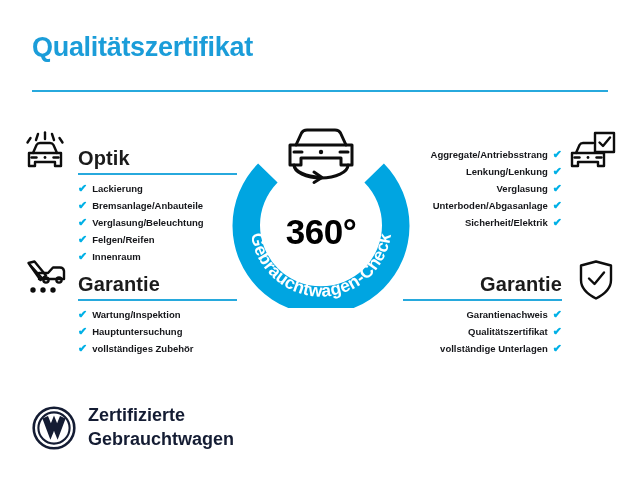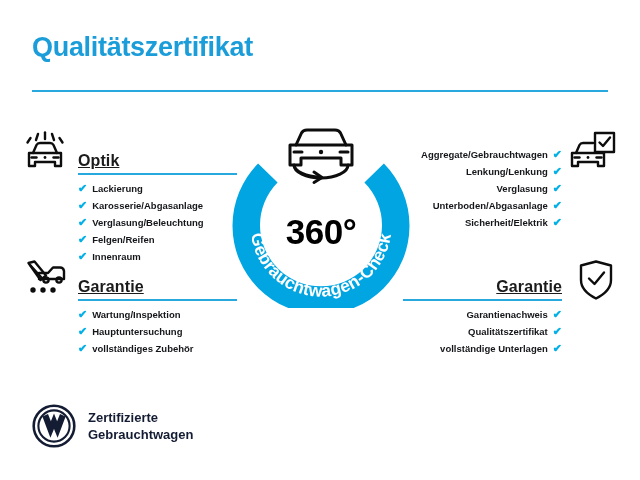--- a/index.html
+++ b/index.html
@@ -44,26 +44,25 @@
   .section {
     position: absolute;
   }
   .section-head {
     position: relative;
     height: 34px;
   }
   .section-title {
     position: absolute;
     bottom: 4px;
-    font-size: 16px;
+    font-size: 20px;
     font-weight: bold;
     color: #1b1b1b;
     white-space: nowrap;
     letter-spacing: 0.1px;
-    text-decoration: underline;
   }
   .section-rule {
     position: absolute;
     left: 0;
     bottom: -1px;
     width: 100%;
     height: 2px;
     background: #27a9dd;
   }
   .section-list {
@@ -120,21 +119,21 @@
   #footer {
     position: absolute;
     left: 32px;
     top: 404px;
     display: flex;
     align-items: center;
   }
   #vw-mark { width: 44px; height: 44px; }
   #footer-text {
     margin-left: 12px;
-    font-size: 13px;
+    font-size: 18px;
     font-weight: bold;
     color: #141c33;
     line-height: 1.32;
     white-space: nowrap;
   }
   #footer-text div { display: block; }
 </style>
 </head>
 <body>
 
@@ -168,21 +167,21 @@
       <div class="section-title">Optik</div>
       <div class="section-rule"></div>
     </div>
     <ul class="section-list">
       <li>
         <span class="check">✔</span>
         <span>Lackierung</span>
       </li>
       <li>
         <span class="check">✔</span>
-        <span>Karosserie/Abgasanlage</span>
+        <span>Bremsanlage/Anbauteile</span>
       </li>
       <li>
         <span class="check">✔</span>
         <span>Verglasung/Beleuchtung</span>
       </li>
       <li>
         <span class="check">✔</span>
         <span>Felgen/Reifen</span>
       </li>
       <li>
@@ -203,21 +202,21 @@
       <path d="M2 22 L34 22 L34 35 L28 35 L28 31 L8 31 L8 35 L2 35 Z"></path>
       <circle cx="18" cy="26.5" r="1.4" fill="#0d0d0d" stroke="none"></circle>
       <line x1="4.5" y1="26.5" x2="9.5" y2="26.5"></line>
       <line x1="26.5" y1="26.5" x2="31.5" y2="26.5"></line>
     </svg>
   </div>
 
   <div class="section col-right" style="left:403px; top:140px; width:159px;">
     <ul class="section-list">
       <li>
-        <span>Aggregate/Gebrauchtwagen</span>
+        <span>Aggregate/Antriebsstrang</span>
         <span class="check">✔</span>
       </li>
       <li>
         <span>Lenkung/Lenkung</span>
         <span class="check">✔</span>
       </li>
       <li>
         <span>Verglasung</span>
         <span class="check">✔</span>
       </li>

